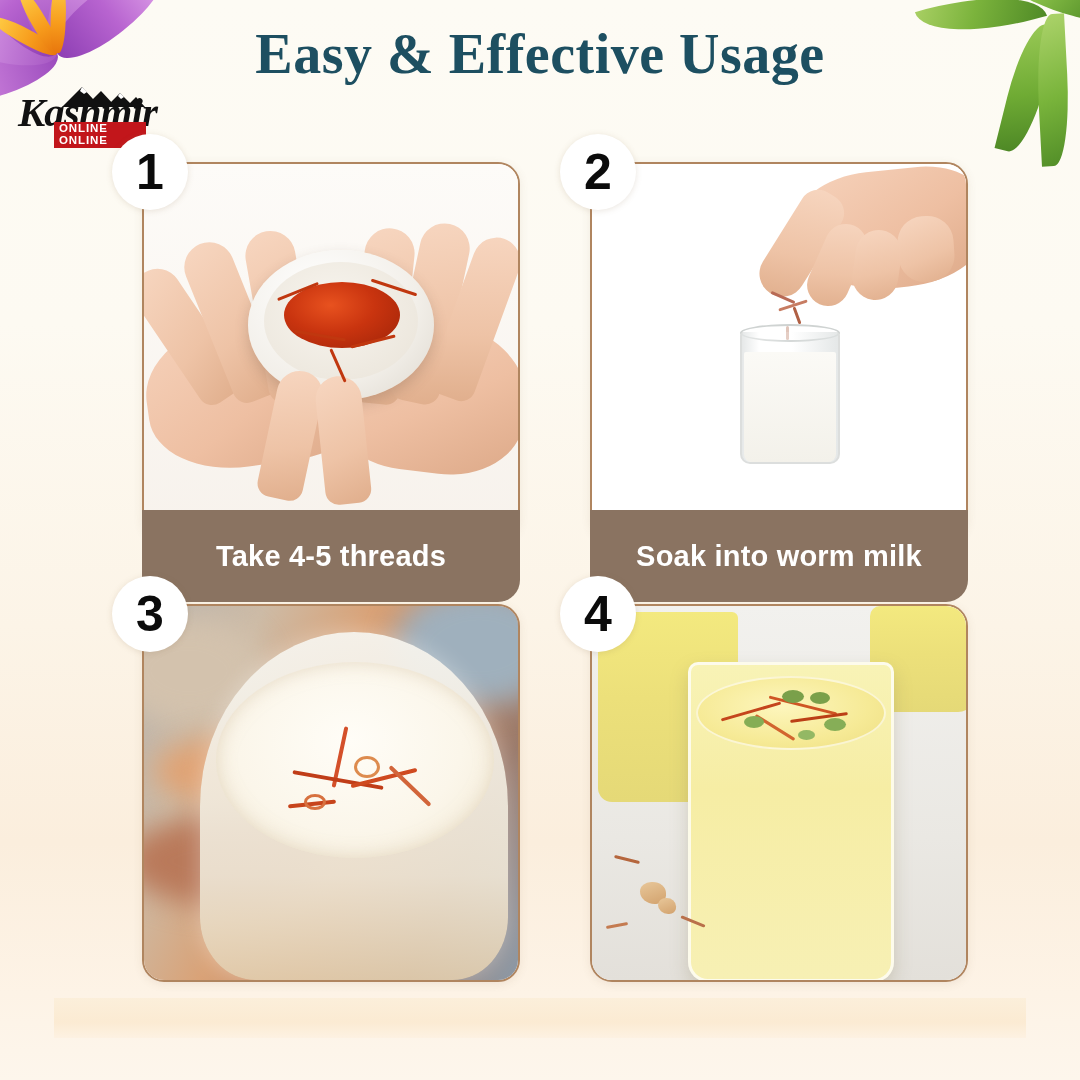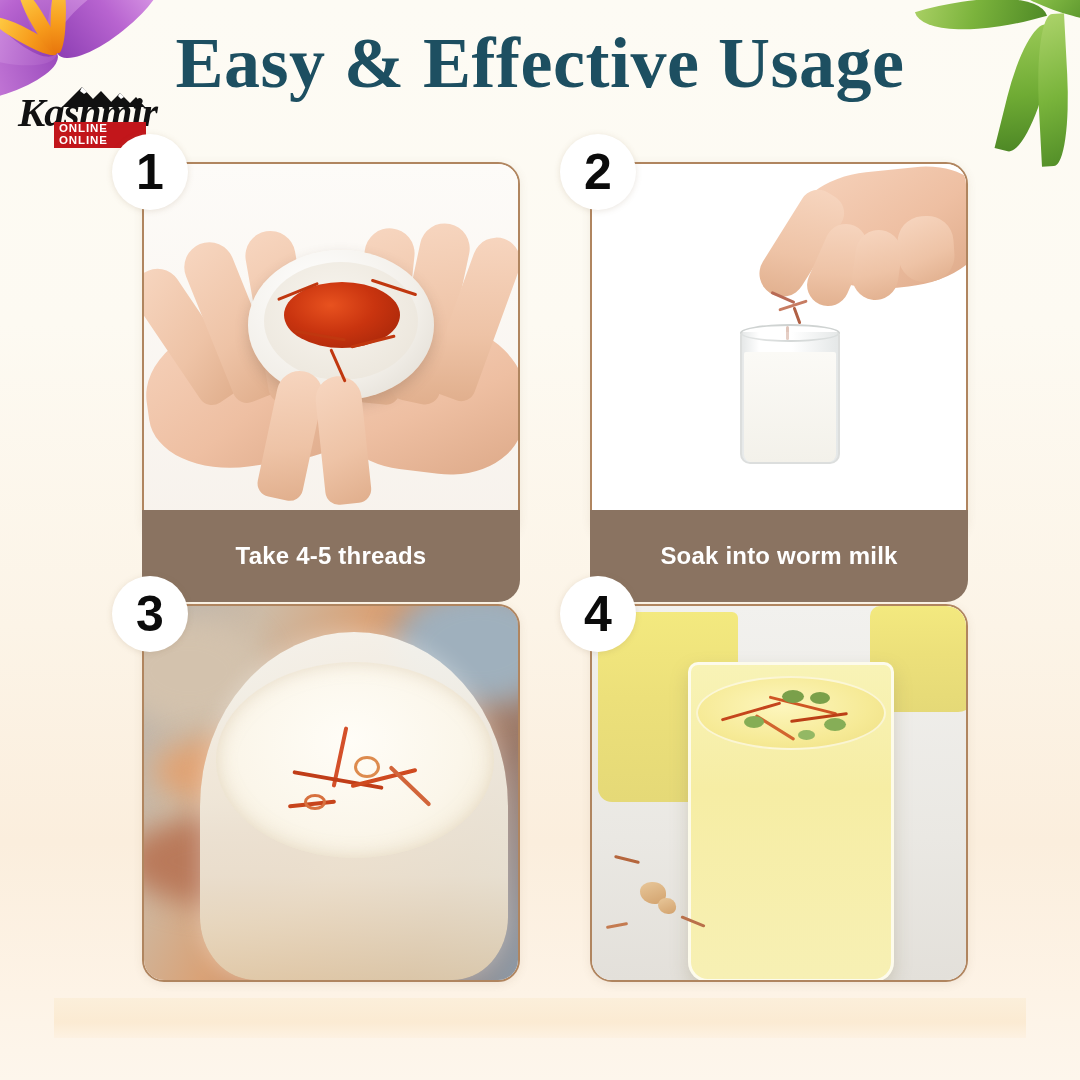--- a/index.html
+++ b/index.html
@@ -61,21 +61,21 @@
     font-size:11.5px; font-weight:bold; letter-spacing:0.9px;
     padding:1px 5px 2px 5px; line-height:1;
   }
 
   
   .title {
     position:absolute; left:0; right:0; top:24px;
     text-align:center;
     font-family:"Liberation Serif", serif;
     font-weight:bold;
-    font-size:72px;
+    font-size:56px;
     color:#1d4f61;
     letter-spacing:0.5px;
     line-height:1.1;
   }
 
   
   .grid {
     position:absolute;
     left:142px; top:162px;
     width:826px; height:820px;
@@ -99,21 +99,21 @@
     overflow:hidden;
   }
   .card-caption {
     position:absolute;
     left:-2px; right:-2px; bottom:-64px;
     height:92px;
     background:#8a7361;
     border-radius:0 0 22px 22px;
     display:flex; align-items:center; justify-content:center;
     color:#ffffff;
-    font-size:24px;
+    font-size:29px;
     font-weight:bold;
     letter-spacing:0.2px;
     z-index:3;
   }
   .badge {
     position:absolute;
     left:-32px; top:-30px;
     width:76px; height:76px;
     border-radius:50%;
     background:#ffffff;

